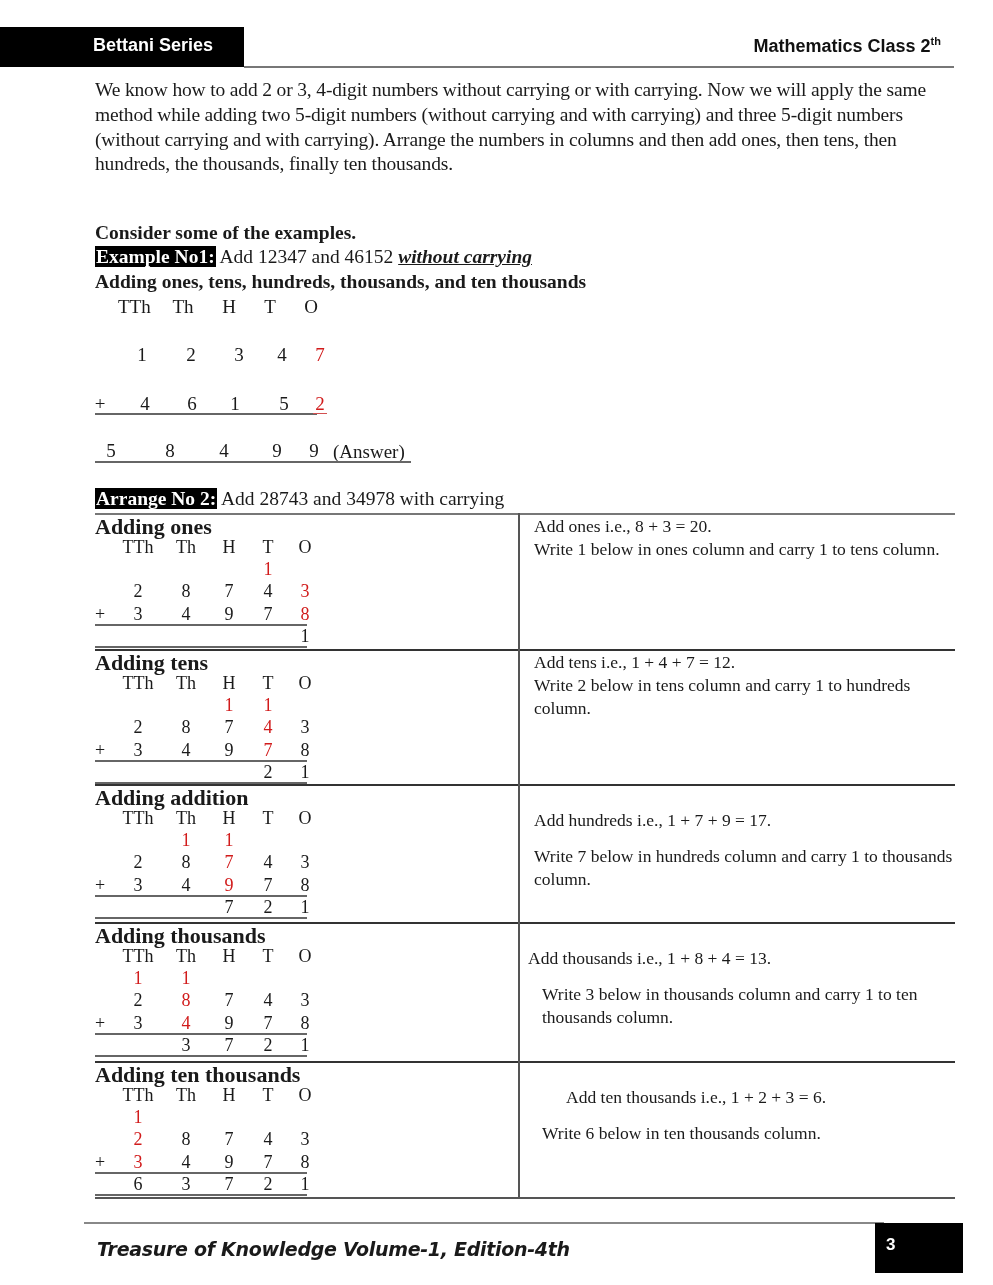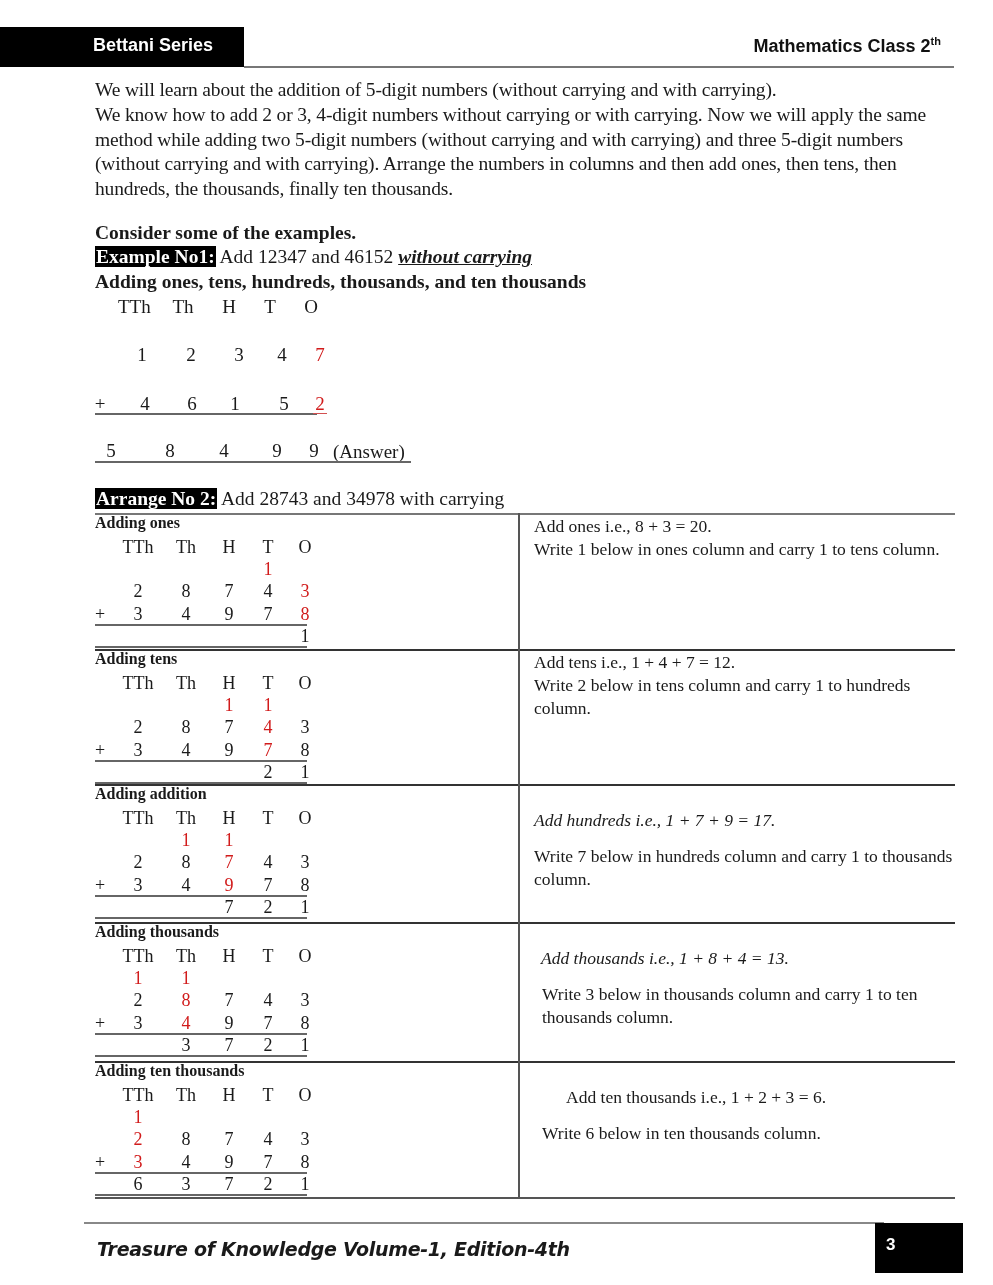--- a/index.html
+++ b/index.html
@@ -18,39 +18,38 @@
   .bold { font-weight:bold; }
   .t19 { font-size:19.5px; }
   .label-black { background:#000; color:#fff; font-weight:bold; padding:0 1px; }
   .uline-bi { font-weight:bold; font-style:italic; text-decoration:underline; }
   .cell { position:absolute; width:30px; text-align:center; font-size:18px; line-height:20px; }
   .red { color:#d11b1b; }
   .hline { position:absolute; height:2px; background:#666; }
   .hline.red-line { background:#d35050; height:1px; }
   .tline { position:absolute; height:2px; background:#555; }
   .vline { position:absolute; width:2px; background:#555; }
-  .step-title { position:absolute; left:95px; font-weight:bold; font-size:16px; }
+  .step-title { position:absolute; left:95px; font-weight:bold; font-size:22px; }
   .desc { position:absolute; font-size:17.5px; line-height:23px; width:420px; }
   .foot-line { left:84px; top:1222px; width:800px; height:2px; background:#888; }
   .foot-text { left:97px; top:1238px; font-family:"DejaVu Sans", sans-serif; font-style:italic;
                font-weight:bold; font-size:19px; letter-spacing:-0.3px; }
   .page-box { left:875px; top:1223px; width:88px; height:50px; background:#000; }
   .page-num { left:886px; top:1235px; color:#fff; font-family:"Liberation Sans", sans-serif;
               font-weight:bold; font-size:17px; }
 </style>
 </head>
 <body>
 
 <div class="abs hdr-black"></div>
 <div class="abs hdr-series">Bettani Series</div>
 <div class="abs hdr-line"></div>
 <div class="abs hdr-title"><span>Mathematics Class 2</span><sup>th</sup></div>
 
 <div class="abs intro">
-  <p>We will learn about the addition of 5-digit numbers (without carrying and with carrying).</p>
   <p>We know how to add 2 or 3, 4-digit numbers without carrying or with carrying. Now we will apply the same method while adding two 5-digit numbers (without carrying and with carrying) and three 5-digit numbers (without carrying and with carrying). Arrange the numbers in columns and then add ones, then tens, then hundreds, the thousands, finally ten thousands.</p>
 </div>
 
 <div class="abs bold t19" style="left:95px; top:222px;">Consider some of the examples.</div>
 
 <div class="abs t19" style="left:95px; top:246px;"><span class="label-black">Example No1:</span><span> Add 12347 and 46152 </span><span class="uline-bi">without carrying</span></div>
 <div class="abs bold t19" style="left:95px; top:271px;text-align:center;">Adding ones, tens, hundreds, thousands, and ten thousands</div>
 <div id="ex1"></div>
 
 <div class="abs t19" style="left:95px; top:488px;"><span class="label-black">Arrange No 2:</span><span> Add 28743 and 34978 with carrying</span></div>
@@ -158,21 +157,21 @@
 <div class="cell" style="left: 123px; top: 875px;">3</div>
 <div class="cell" style="left: 171px; top: 875px;">4</div>
 <div class="cell red" style="left: 214px; top: 875px;">9</div>
 <div class="cell" style="left: 253px; top: 875px;">7</div>
 <div class="cell" style="left: 290px; top: 875px;">8</div>
 <div class="hline" style="left: 95px; top: 895px; width: 212px;"></div>
 <div class="cell" style="left: 214px; top: 897px;">7</div>
 <div class="cell" style="left: 253px; top: 897px;">2</div>
 <div class="cell" style="left: 290px; top: 897px;">1</div>
 <div class="hline" style="left: 95px; top: 917px; width: 212px;"></div>
-<div class="desc" style="left: 534px; top: 809px; font-style: italic;">Add hundreds i.e., 1 + 7 + 9 = 17.</div>
+<div class="desc" style="left: 534px; top: 809px;">Add hundreds i.e., 1 + 7 + 9 = 17.</div>
 <div class="desc" style="left: 534px; top: 845px;">Write 7 below in hundreds column and carry 1 to thousands column.</div>
 <div class="step-title" style="left: 95px; top: 923px;">Adding thousands</div>
 <div class="cell" style="left: 118px; top: 946px; width: 40px;">TTh</div>
 <div class="cell" style="left: 171px; top: 946px; width: 30px;">Th</div>
 <div class="cell" style="left: 214px; top: 946px; width: 30px;">H</div>
 <div class="cell" style="left: 253px; top: 946px; width: 30px;">T</div>
 <div class="cell" style="left: 290px; top: 946px; width: 30px;">O</div>
 <div class="cell red" style="left: 123px; top: 968px;">1</div>
 <div class="cell red" style="left: 171px; top: 968px;">1</div>
 <div class="cell" style="left: 123px; top: 990px;">2</div>
@@ -185,21 +184,21 @@
 <div class="cell red" style="left: 171px; top: 1013px;">4</div>
 <div class="cell" style="left: 214px; top: 1013px;">9</div>
 <div class="cell" style="left: 253px; top: 1013px;">7</div>
 <div class="cell" style="left: 290px; top: 1013px;">8</div>
 <div class="hline" style="left: 95px; top: 1033px; width: 212px;"></div>
 <div class="cell" style="left: 171px; top: 1035px;">3</div>
 <div class="cell" style="left: 214px; top: 1035px;">7</div>
 <div class="cell" style="left: 253px; top: 1035px;">2</div>
 <div class="cell" style="left: 290px; top: 1035px;">1</div>
 <div class="hline" style="left: 95px; top: 1055px; width: 212px;"></div>
-<div class="desc" style="left: 541px; top: 947px; font-style: italic;">Add thousands i.e., 1 + 8 + 4 = 13.</div>
+<div class="desc" style="left: 528px; top: 947px;">Add thousands i.e., 1 + 8 + 4 = 13.</div>
 <div class="desc" style="left: 542px; top: 983px;">Write 3 below in thousands column and carry 1 to ten thousands column.</div>
 <div class="step-title" style="left: 95px; top: 1062px;">Adding ten thousands</div>
 <div class="cell" style="left: 118px; top: 1085px; width: 40px;">TTh</div>
 <div class="cell" style="left: 171px; top: 1085px; width: 30px;">Th</div>
 <div class="cell" style="left: 214px; top: 1085px; width: 30px;">H</div>
 <div class="cell" style="left: 253px; top: 1085px; width: 30px;">T</div>
 <div class="cell" style="left: 290px; top: 1085px; width: 30px;">O</div>
 <div class="cell red" style="left: 123px; top: 1107px;">1</div>
 <div class="cell red" style="left: 123px; top: 1129px;">2</div>
 <div class="cell" style="left: 171px; top: 1129px;">8</div>

